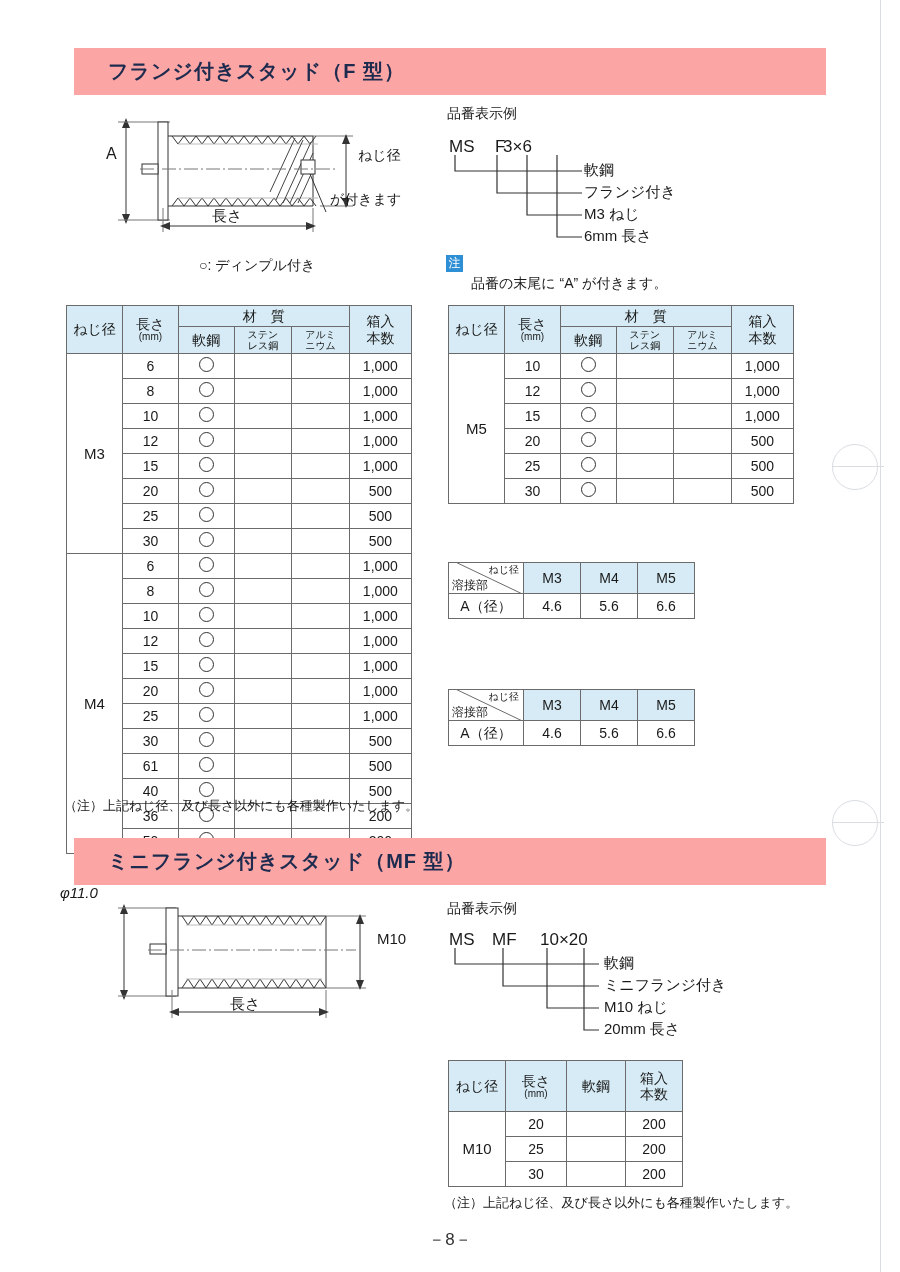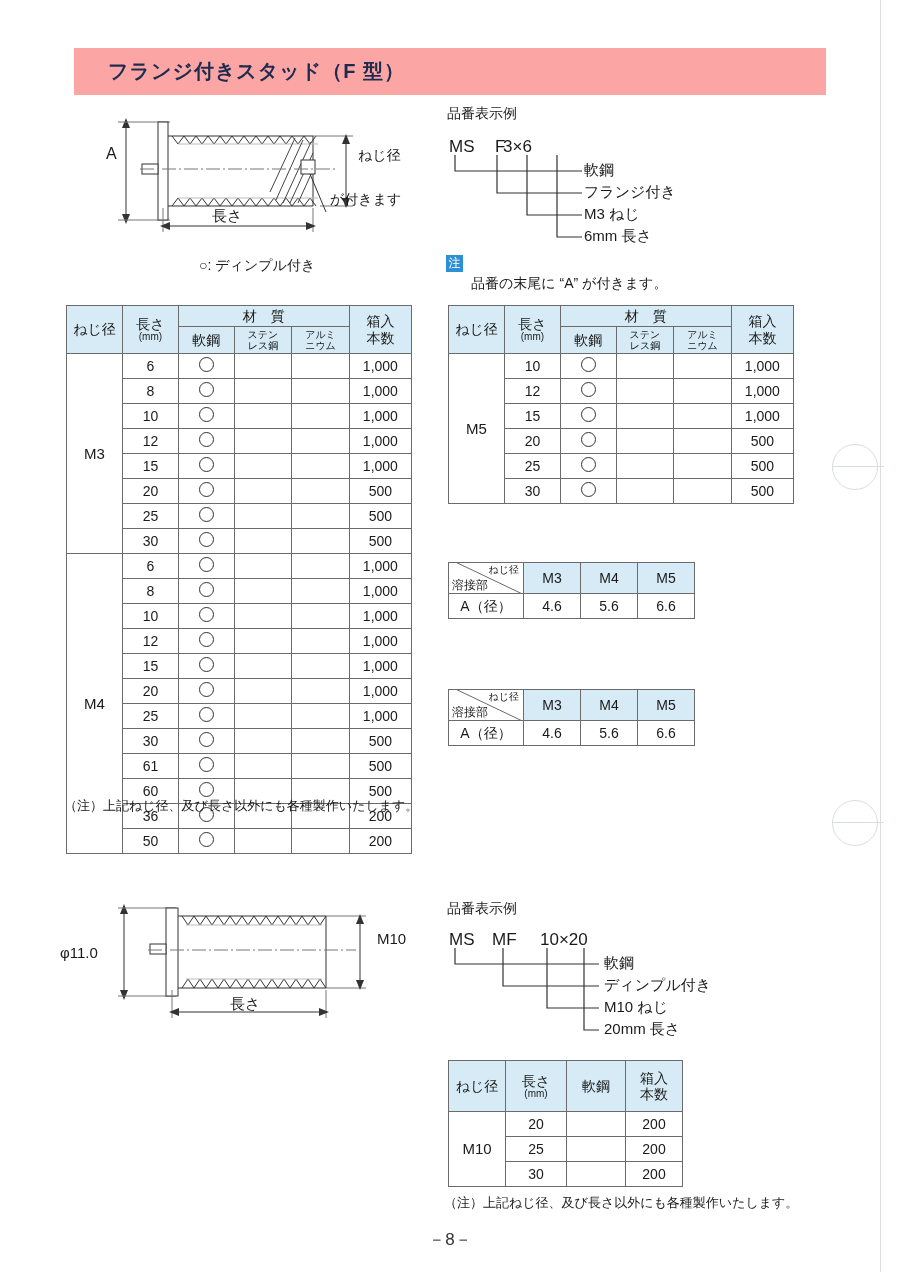--- a/index.html
+++ b/index.html
@@ -316,21 +316,21 @@
           <td>500</td>
         </tr>
         <tr>
           <td style="height: 24px;">61</td>
           <td><span class="circ"></span></td>
           <td></td>
           <td></td>
           <td>500</td>
         </tr>
         <tr>
-          <td style="height: 24px;">60</td>
+          <td style="height: 24px;">40</td>
           <td><span class="circ"></span></td>
           <td></td>
           <td></td>
           <td>500</td>
         </tr>
         <tr>
           <td style="height: 24px;">36</td>
           <td><span class="circ"></span></td>
           <td></td>
           <td></td>
@@ -460,20 +460,23 @@
     </tr>
     <tr>
       <td style="height:24px;">A（径）</td>
       <td>4.6</td>
       <td>5.6</td>
       <td>6.6</td>
     </tr>
   </tbody>
     </table>
 
+  <div class="banner" style="left:74px;top:838px;width:752px;">
+    <span class="btitle">ミニフランジ付きスタッド（MF 型）</span>
+  </div>
 
   <div style="position:absolute;left:98px;top:900px;width:330px;height:120px;">
     <svg width="330" height="120" viewBox="0 0 330 120">
       <g stroke="#333" fill="none" stroke-width="1">
 
         <line x1="26" y1="8" x2="26" y2="96"></line>
         <polygon points="26,4 22,14 30,14" fill="#333" stroke="none"></polygon>
         <polygon points="26,100 22,90 30,90" fill="#333" stroke="none"></polygon>
         <line x1="20" y1="8" x2="78" y2="8" stroke="#777"></line>
         <line x1="20" y1="96" x2="78" y2="96" stroke="#777"></line>
@@ -501,41 +504,41 @@
         <polygon points="262,90 258,80 266,80" fill="#333" stroke="none"></polygon>
 
         <line x1="74" y1="90" x2="74" y2="118" stroke="#777"></line>
         <line x1="228" y1="90" x2="228" y2="118" stroke="#777"></line>
         <line x1="76" y1="112" x2="226" y2="112"></line>
         <polygon points="71,112 81,108 81,116" fill="#333" stroke="none"></polygon>
         <polygon points="231,112 221,108 221,116" fill="#333" stroke="none"></polygon>
       </g>
     </svg>
   </div>
-  <div class="tx f15" style="left:60px;top:944px;">φ11.0</div>
+  <div class="tx f15" style="left:60px;top:884px;font-style:italic;">φ11.0</div>
   <div class="tx f15" style="left:377px;top:930px;">M10</div>
   <div class="tx f15" style="left:230px;top:995px;">長さ</div>
 
   <div class="tx f14" style="left:447px;top:900px;">品番表示例</div>
   <div class="tx f17" style="left:449px;top:930px;">MS</div>
   <div class="tx f17" style="left:492px;top:930px;">MF</div>
   <div class="tx f17" style="left:540px;top:930px;">10×20</div>
 
   <div style="position:absolute;left:447px;top:948px;width:175px;height:90px;">
     <svg width="175" height="90" viewBox="0 0 175 90">
       <g stroke="#333" fill="none" stroke-width="1.2">
         <path d="M8 0 L8 16 L152 16"></path>
         <path d="M56 0 L56 38 L152 38"></path>
         <path d="M100 0 L100 60 L152 60"></path>
         <path d="M137 0 L137 82 L152 82"></path>
       </g>
     </svg>
   </div>
   <div class="tx f15" style="left:604px;top:954px;">軟鋼</div>
-  <div class="tx f15" style="left:604px;top:976px;">ディンプル付き</div>
+  <div class="tx f15" style="left:604px;top:976px;">ミニフランジ付き</div>
   <div class="tx f15" style="left:604px;top:998px;">M10 ねじ</div>
   <div class="tx f15" style="left:604px;top:1020px;">20mm 長さ</div>
 
   <table class="grid" style="left:448px;top:1060px;">
     <thead>
       <tr>
         <th style="width:56px;height:50px;">ねじ径</th>
         <th style="width:60px;">
           <div>長さ</div>
           <div class="thin">(mm)</div>

